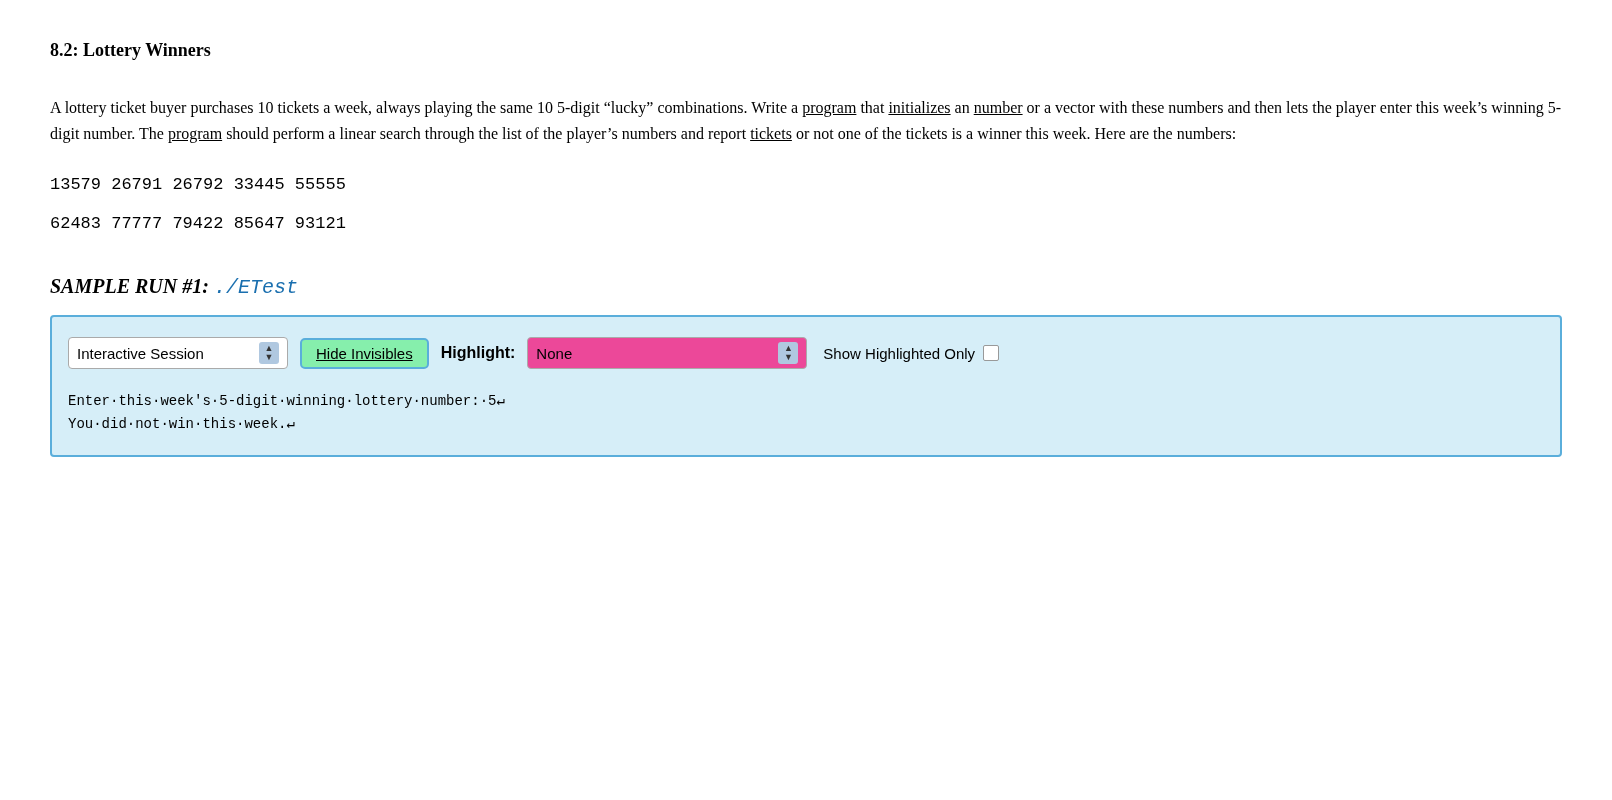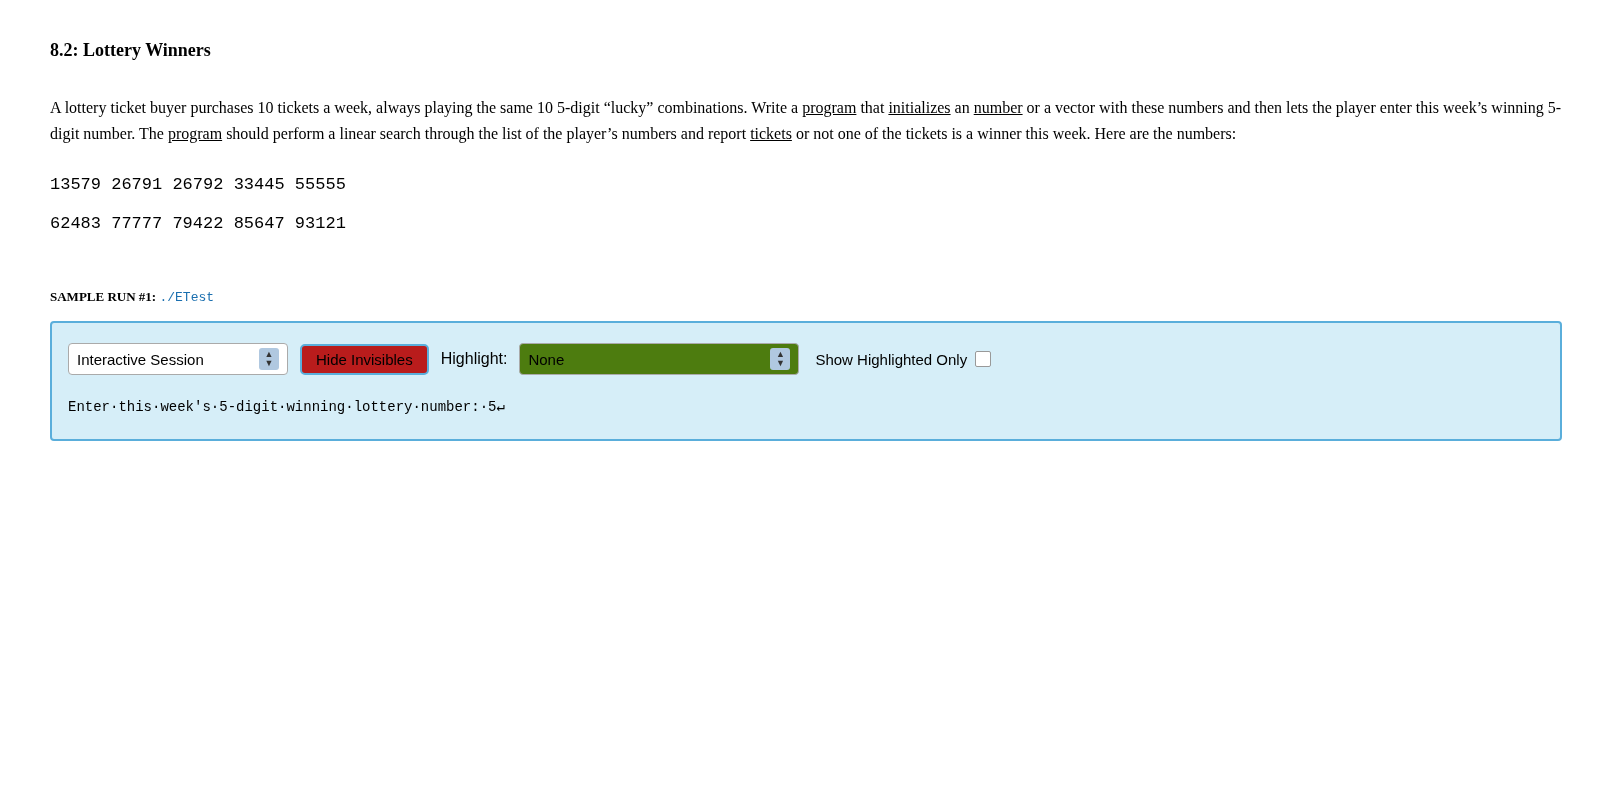--- a/index.html
+++ b/index.html
@@ -45,24 +45,25 @@
       font-size: 17px;
       margin-bottom: 16px;
       line-height: 1.8;
     }
 
     .numbers-row {
       margin-bottom: 8px;
     }
 
     .sample-run-header {
-      margin-top: 50px;
+      margin-top: 36px;
       margin-bottom: 16px;
-      font-size: 13px;
+      font-size: 20px;
       font-weight: bold;
+      font-style: italic;
     }
 
     .sample-run-header .command {
       color: #1a6faf;
       font-family: 'Courier New', Courier, monospace;
       font-weight: normal;
     }
 
     .terminal-container {
       background: #d6eef8;
@@ -105,41 +106,42 @@
       height: 22px;
       margin-left: 6px;
       font-size: 9px;
       color: #333;
       cursor: pointer;
       line-height: 1;
       padding: 1px 2px;
     }
 
     .hide-invisibles-btn {
-      background: #b91c1c;
+      background: #86efac;
       border: 2px solid #5aaedb;
       border-radius: 5px;
       padding: 5px 14px;
       font-size: 15px;
       font-family: Arial, sans-serif;
       cursor: pointer;
       color: #000;
+      text-decoration: underline;
     }
 
     .highlight-label {
       font-size: 16px;
       font-family: Arial, sans-serif;
-      font-weight: normal;
+      font-weight: bold;
       text-align: center;
     }
 
     .highlight-select-wrapper {
       display: flex;
       align-items: center;
-      background: #4d7c0f;
+      background: #ec4899;
       border: 1px solid #aaa;
       border-radius: 4px;
       padding: 4px 8px;
       min-width: 280px;
     }
 
     .highlight-select-label {
       flex: 1;
       font-size: 15px;
       font-family: Arial, sans-serif;
@@ -236,17 +238,18 @@
 
       <div class="checkbox-wrapper">
         <span class="show-highlighted-label">Show Highlighted Only</span>
         <div class="checkbox-box"></div>
       </div>
 
     </div>
 
     <div class="terminal-output">
       <div class="terminal-line">Enter·this·week's·5-digit·winning·lottery·number:·5↵</div>
+      <div class="terminal-line">You·did·not·win·this·week.↵</div>
     </div>
 
   </div>
 
 </div>
 
 </body></html>

